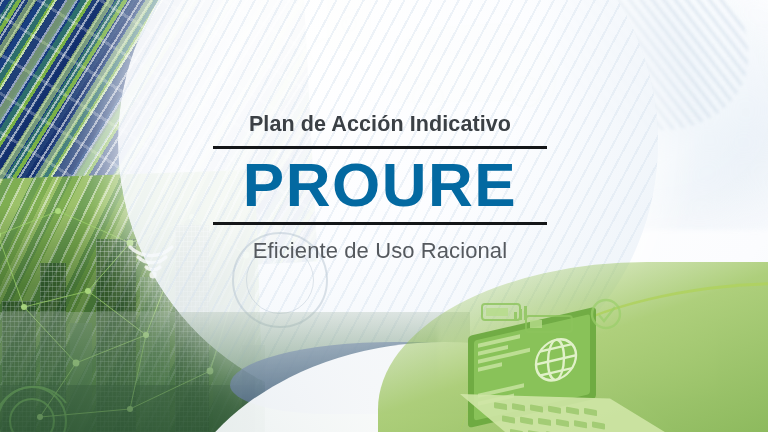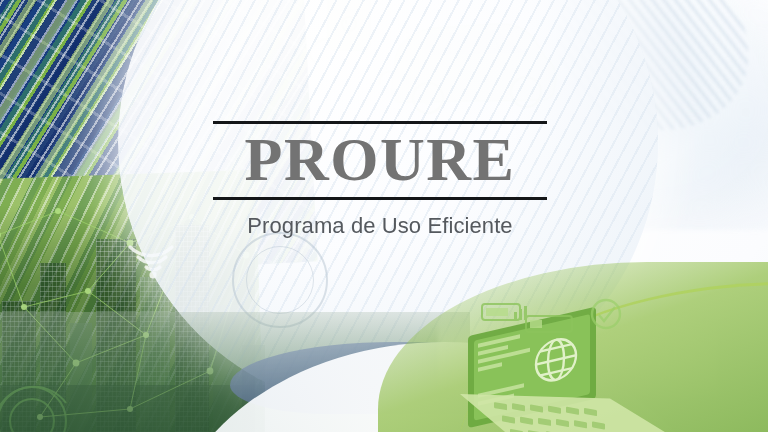--- a/index.html
+++ b/index.html
@@ -192,23 +192,22 @@
   .rule {
     height:3px;
     background:#141618;
     margin:9px 8px 4px 8px;
   }
   .rule.lower { margin:6px 8px 12px 8px; }
   .brand {
     font-size:62px;
     font-weight:bold;
     letter-spacing:1.5px;
-    color:#737373;
+    color:#0369a1;
     line-height:1.02;
-    font-family:Liberation Serif, serif;
   }
   .subtitle {
     font-size:22px;
     font-weight:normal;
     color:#55595e;
     line-height:1.28;
     letter-spacing:.1px;
   }
 </style>
 </head>
@@ -378,19 +377,20 @@
         </g>
     </g>
 
     <g fill="none" stroke="#9bcf6b" stroke-width="2.4" opacity=".7">
       <circle cx="146" cy="16" r="14"></circle>
       <path d="M139,17 l5,6 l11,-14"></path>
     </g>
   </svg>
 
   <div class="text-block">
+    <div class="kicker">Plan de Acción Indicativo</div>
     <div class="rule"></div>
     <div class="brand">PROURE</div>
     <div class="rule lower"></div>
-    <div class="subtitle">Programa de Uso Eficiente</div>
+    <div class="subtitle">Eficiente de Uso Racional</div>
   </div>
 
 </div>
 
 </body></html>

